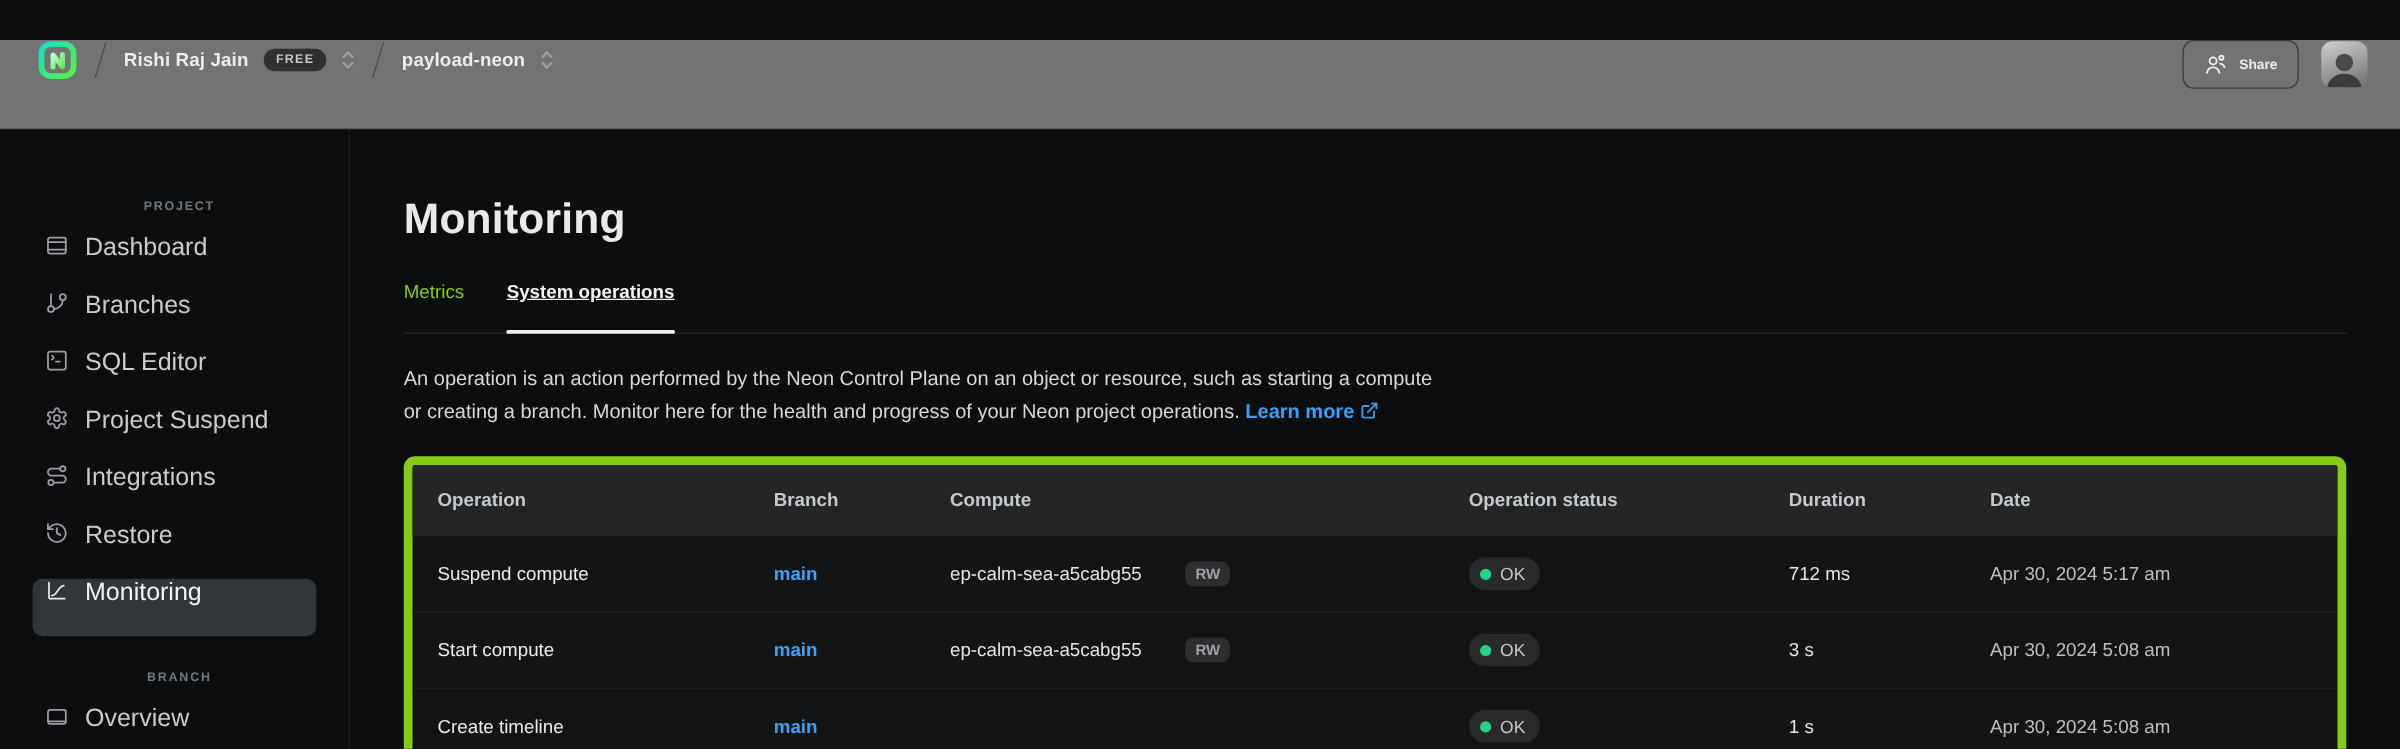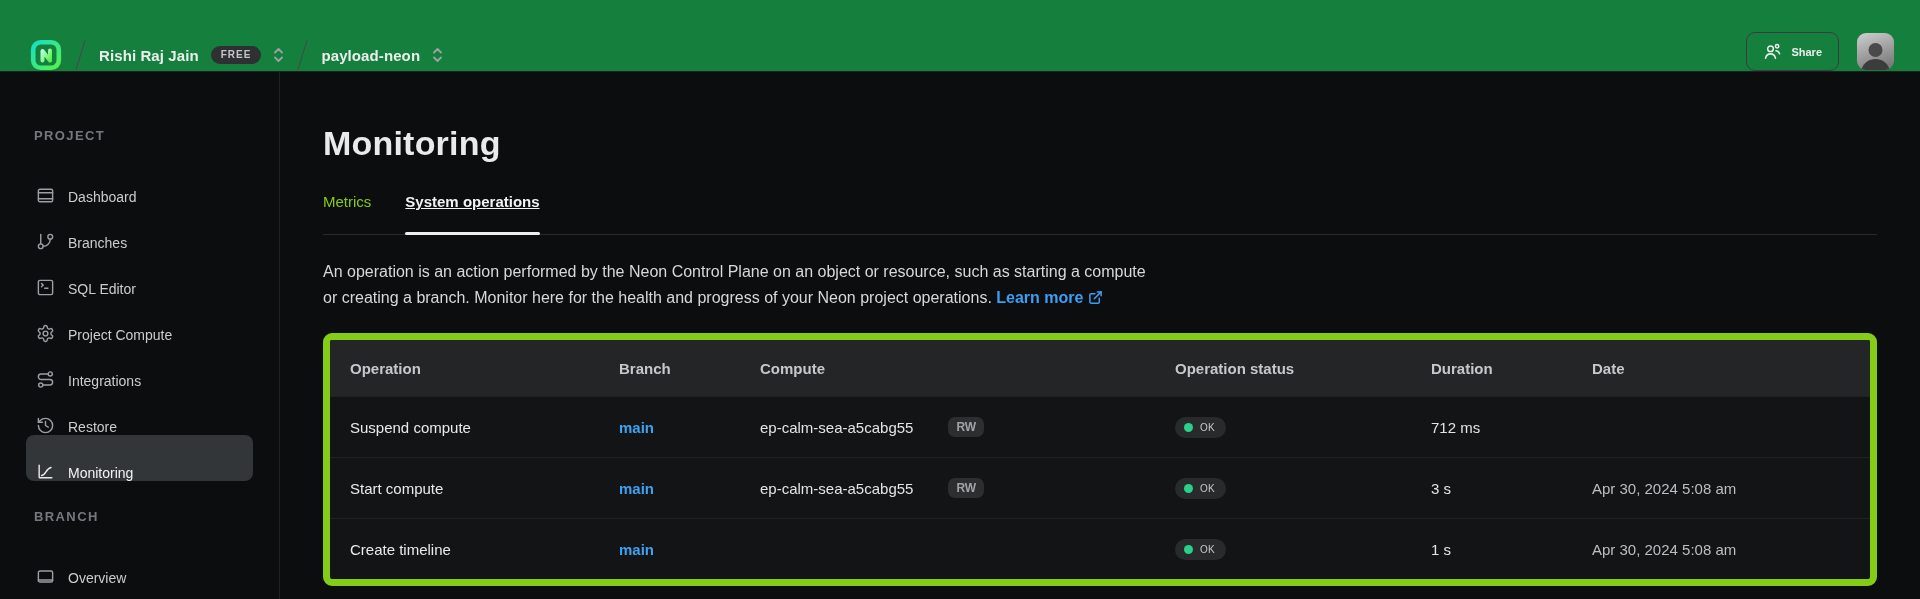--- a/index.html
+++ b/index.html
@@ -7,23 +7,24 @@
   body {
     background:#0c0d0e;
     font-family:"Liberation Sans","DejaVu Sans",sans-serif;
     color:#e7e8e9;
     -webkit-font-smoothing:antialiased;
   }
   svg { display:block; }
 
   
   .topbar {
-    height:72px; display:flex; align-items:flex-end;
+    height:72px; display:flex; align-items:flex-start;
     padding:0 26px 0 30px; border-bottom:1px solid #1e2022;
-    background:#15803d;
+    background:#737373;
+    margin-top:32px;
   }
   .crumbs { display:flex; align-items:center; gap:14px; }
   .logo-box { width:32px; height:32px; cursor:pointer; }
   .slash { width:1px; height:30px; background:#45484c; transform:rotate(17deg); margin:0 4px; }
   .crumb { display:flex; align-items:center; gap:12px; cursor:pointer; }
   .crumb-name { font-size:15px; font-weight:700; color:#eceded; letter-spacing:.1px; }
   .plan-badge {
     background:#2e3032; color:#c3c6c8; font-size:10px; font-weight:700;
     letter-spacing:1px; border-radius:10px; padding:4px 10px; line-height:1;
   }
@@ -43,28 +44,29 @@
 
   
   .shell { display:flex; height:527px; }
 
   
   .sidebar {
     width:280px; min-width:280px; border-right:1px solid #1e2022;
     padding:56px 26px 0 26px;
   }
   .side-label {
-    font-size:13px; font-weight:700; letter-spacing:1.4px; color:#74797e;
+    font-size:10px; font-weight:700; letter-spacing:1.4px; color:#74797e;
     margin:0 0 16px 8px;
+    text-align:center;
   }
   .side-label.second { margin-top:28px; }
   .side-item {
-    display:flex; align-items:flex-end; gap:13px; height:46px;
+    display:flex; align-items:flex-start; gap:13px; height:46px;
     padding:0 12px 0 10px; border-radius:8px; cursor:pointer;
-    color:#caccce; font-size:14px;
+    color:#caccce; font-size:20px;
   }
   .side-item .ic { color:#9b9fa4; width:19px; height:19px; flex:0 0 19px; }
   .side-item.active { background:#333639; color:#f2f3f3; }
   .side-item.active .ic { color:#e8e9ea; }
 
   
   .main { flex:1; padding:52px 43px 0 43px; min-width:0; }
   .page-title { font-size:34px; font-weight:700; color:#e9eaeb; letter-spacing:.2px; }
 
   .tabs { display:flex; gap:34px; margin-top:30px; border-bottom:1px solid #27292b; }
@@ -102,21 +104,21 @@
   .rw-badge {
     background:#2c2e30; color:#a0a3a6; font-size:12px; font-weight:600;
     border-radius:7px; padding:4px 8px; line-height:1;margin-left:23px;
   }
   .rw-badge:empty { display:none; }
   .status-pill {
     display:inline-flex; align-items:center; gap:7px;
     background:#282a2c; border-radius:999px; padding:5px 11px 5px 9px;
   }
   .status-dot { width:9px; height:9px; border-radius:50%; background:#27d18a; }
-  .status-text { font-size:10px; color:#c6c8ca; letter-spacing:.2px; }
+  .status-text { font-size:14px; color:#c6c8ca; letter-spacing:.2px; }
   .dur-cell { color:#e2e4e5; }
   .date-cell { color:#bcbfc1; }
 </style>
 </head>
 <body>
 
 <header class="topbar">
   <div class="crumbs">
     <div class="logo-box">
       <svg viewBox="0 0 32 32" width="32" height="32">
@@ -216,21 +218,21 @@
       <span>SQL Editor</span>
     </div>
 
     <div class="side-item">
       <span class="ic">
         <svg viewBox="0 0 24 24" fill="none" stroke="currentColor" stroke-width="1.8" stroke-linecap="round" stroke-linejoin="round">
           <path d="M12.22 2h-.44a2 2 0 0 0-2 2v.18a2 2 0 0 1-1 1.73l-.43.25a2 2 0 0 1-2 0l-.15-.08a2 2 0 0 0-2.73.73l-.22.38a2 2 0 0 0 .73 2.73l.15.1a2 2 0 0 1 1 1.72v.51a2 2 0 0 1-1 1.74l-.15.09a2 2 0 0 0-.73 2.73l.22.38a2 2 0 0 0 2.73.73l.15-.08a2 2 0 0 1 2 0l.43.25a2 2 0 0 1 1 1.73V20a2 2 0 0 0 2 2h.44a2 2 0 0 0 2-2v-.18a2 2 0 0 1 1-1.73l.43-.25a2 2 0 0 1 2 0l.15.08a2 2 0 0 0 2.73-.73l.22-.39a2 2 0 0 0-.73-2.73l-.15-.08a2 2 0 0 1-1-1.74v-.5a2 2 0 0 1 1-1.74l.15-.09a2 2 0 0 0 .73-2.73l-.22-.38a2 2 0 0 0-2.73-.73l-.15.08a2 2 0 0 1-2 0l-.43-.25a2 2 0 0 1-1-1.73V4a2 2 0 0 0-2-2z"></path>
             <circle cx="12" cy="12" r="3"></circle>
         </svg>
       </span>
-      <span>Project Compute</span>
+      <span>Project Suspend</span>
     </div>
 
     <div class="side-item">
       <span class="ic">
         <svg viewBox="0 0 24 24" fill="none" stroke="currentColor" stroke-width="1.8" stroke-linecap="round" stroke-linejoin="round">
           <circle cx="6" cy="19" r="2.6"></circle>
             <path d="M9 19h8.5a3.5 3.5 0 0 0 0-7h-11a3.5 3.5 0 0 1 0-7H15"></path>
             <circle cx="18" cy="5" r="2.6"></circle>
         </svg>
       </span>
@@ -315,20 +317,21 @@
         <div class="cell"><span class="branch-link">main</span></div>
         <div class="cell compute-cell">
           <span>ep-calm-sea-a5cabg55</span>
           <span class="rw-badge">RW</span>
         </div>
         <div class="cell"><span class="status-pill">
               <span class="status-dot"></span>
               <span class="status-text">OK</span>
             </span></div>
         <div class="cell dur-cell">712 ms</div>
+        <div class="cell date-cell">Apr 30, 2024 5:17 am</div>
       </div>
 
       <div class="trow tbody-row">
         <div class="cell first op-name">Start compute</div>
         <div class="cell"><span class="branch-link">main</span></div>
         <div class="cell compute-cell">
           <span>ep-calm-sea-a5cabg55</span>
           <span class="rw-badge">RW</span>
         </div>
         <div class="cell"><span class="status-pill">

